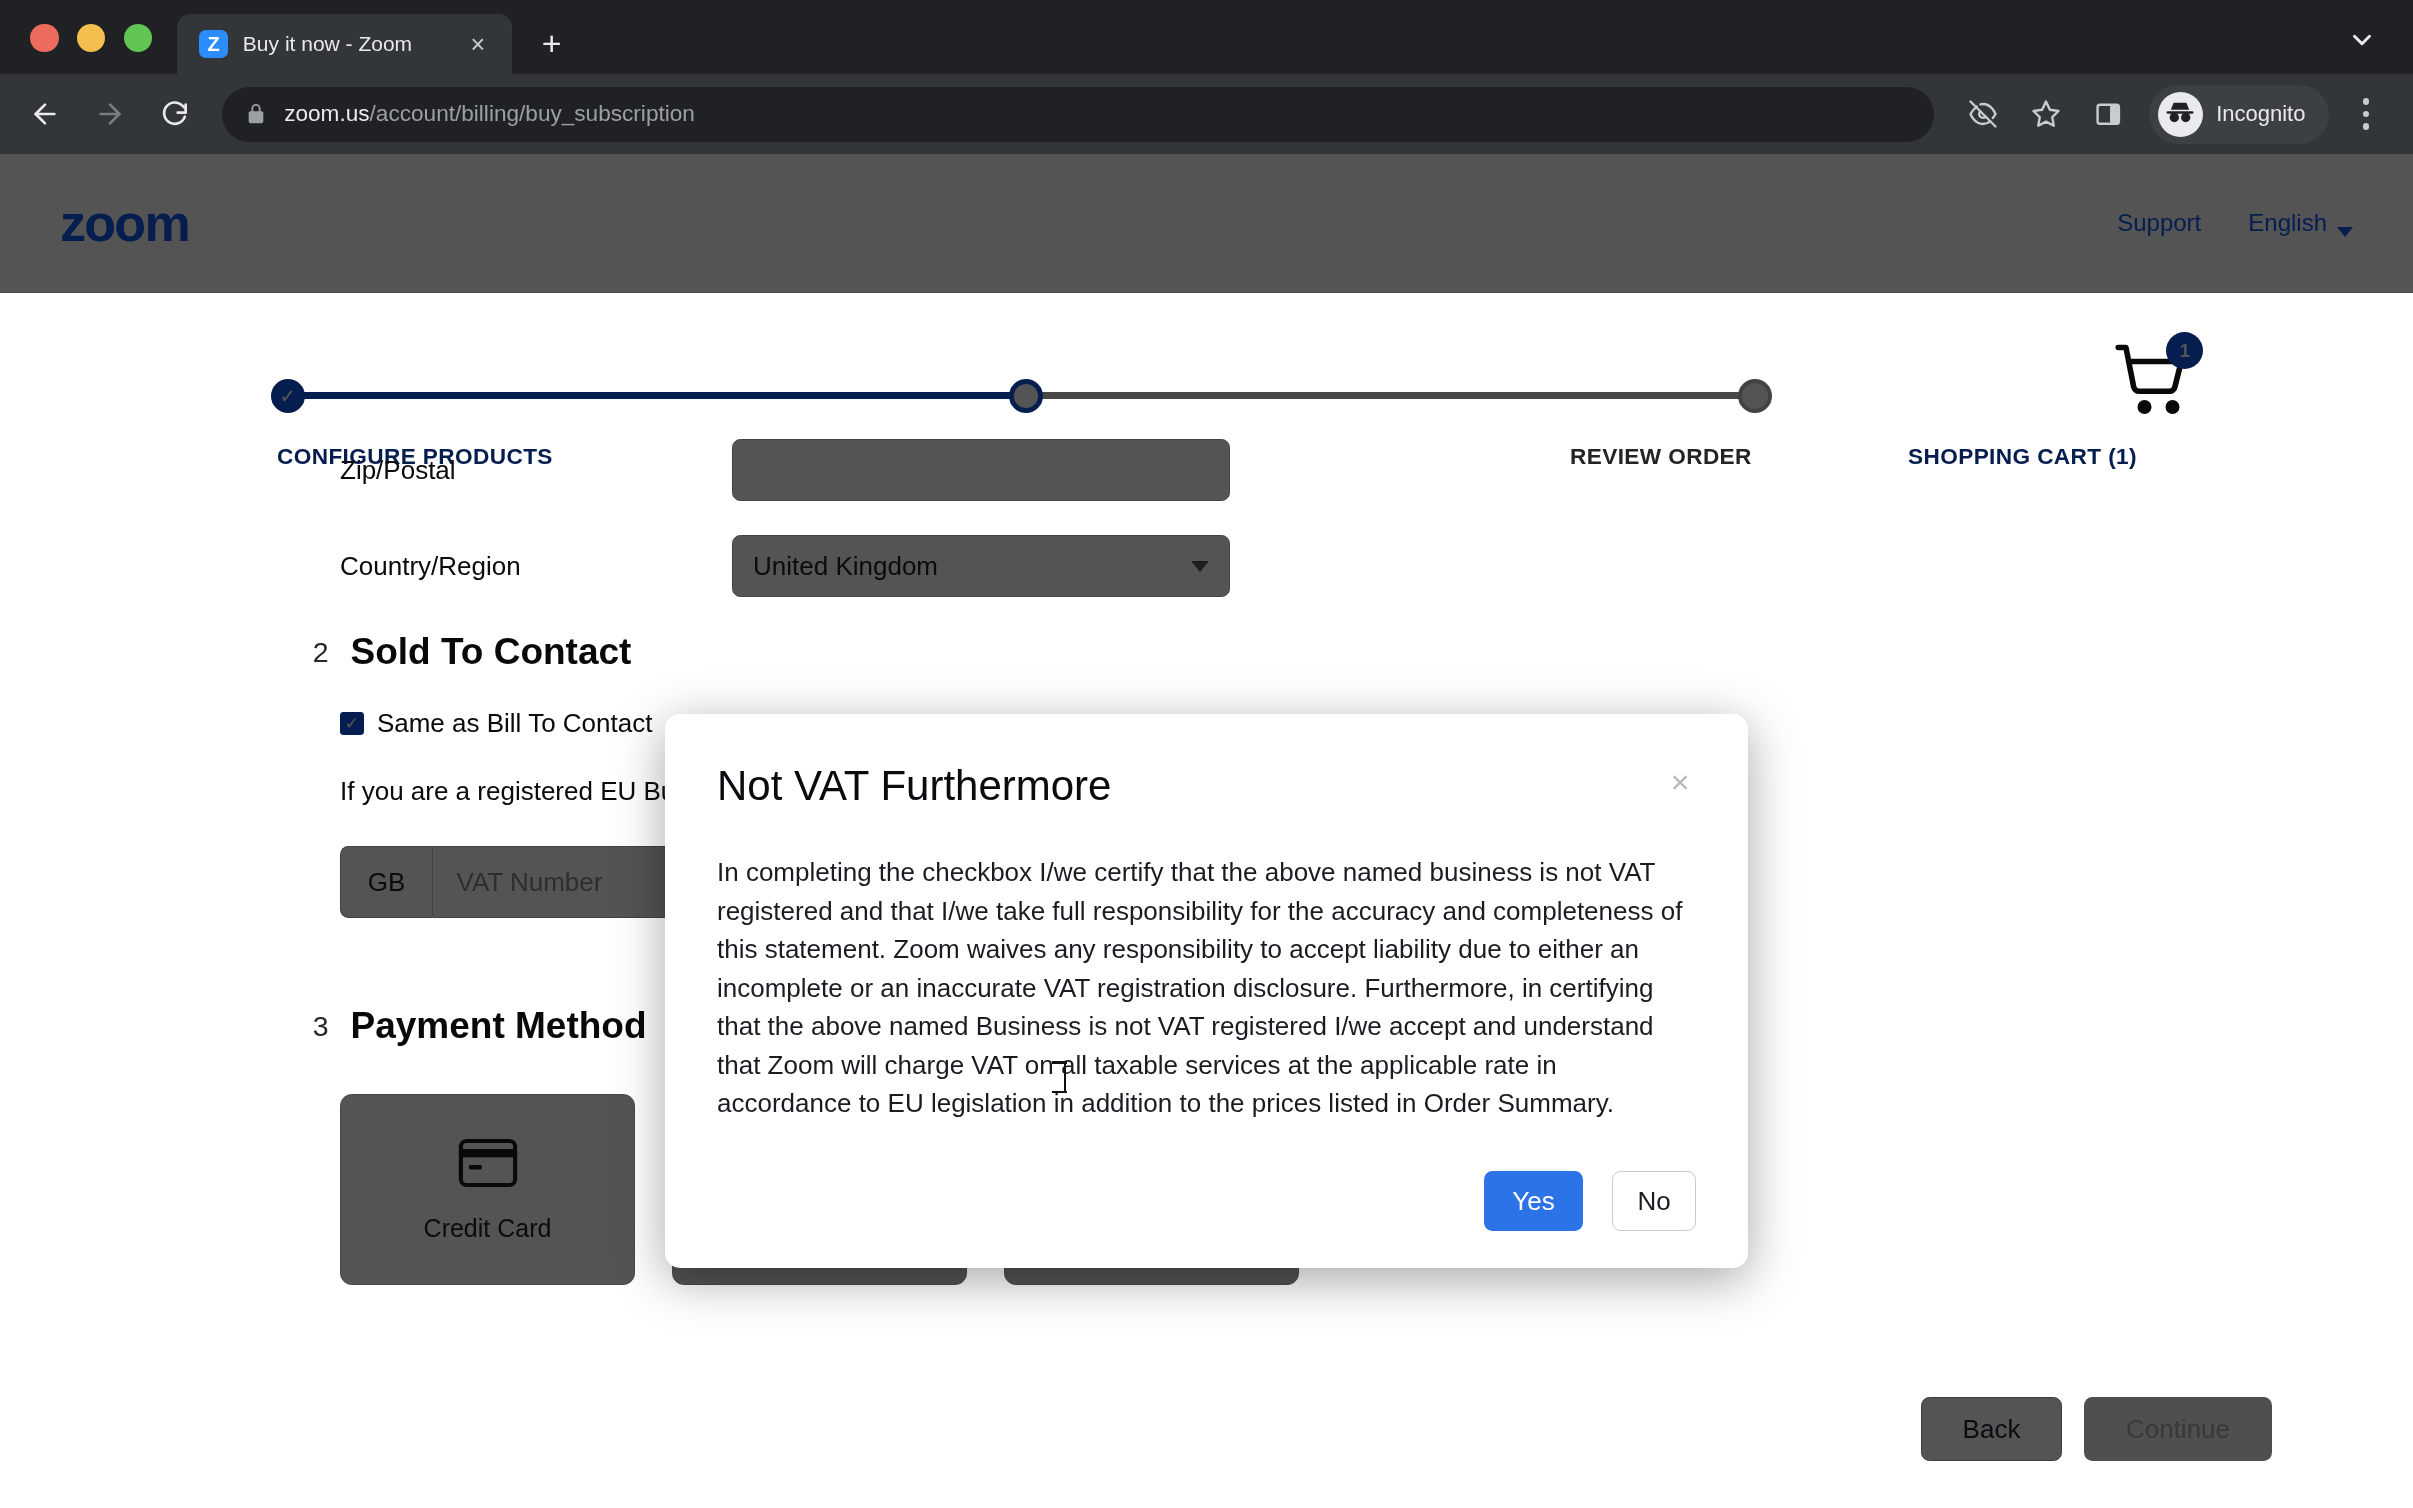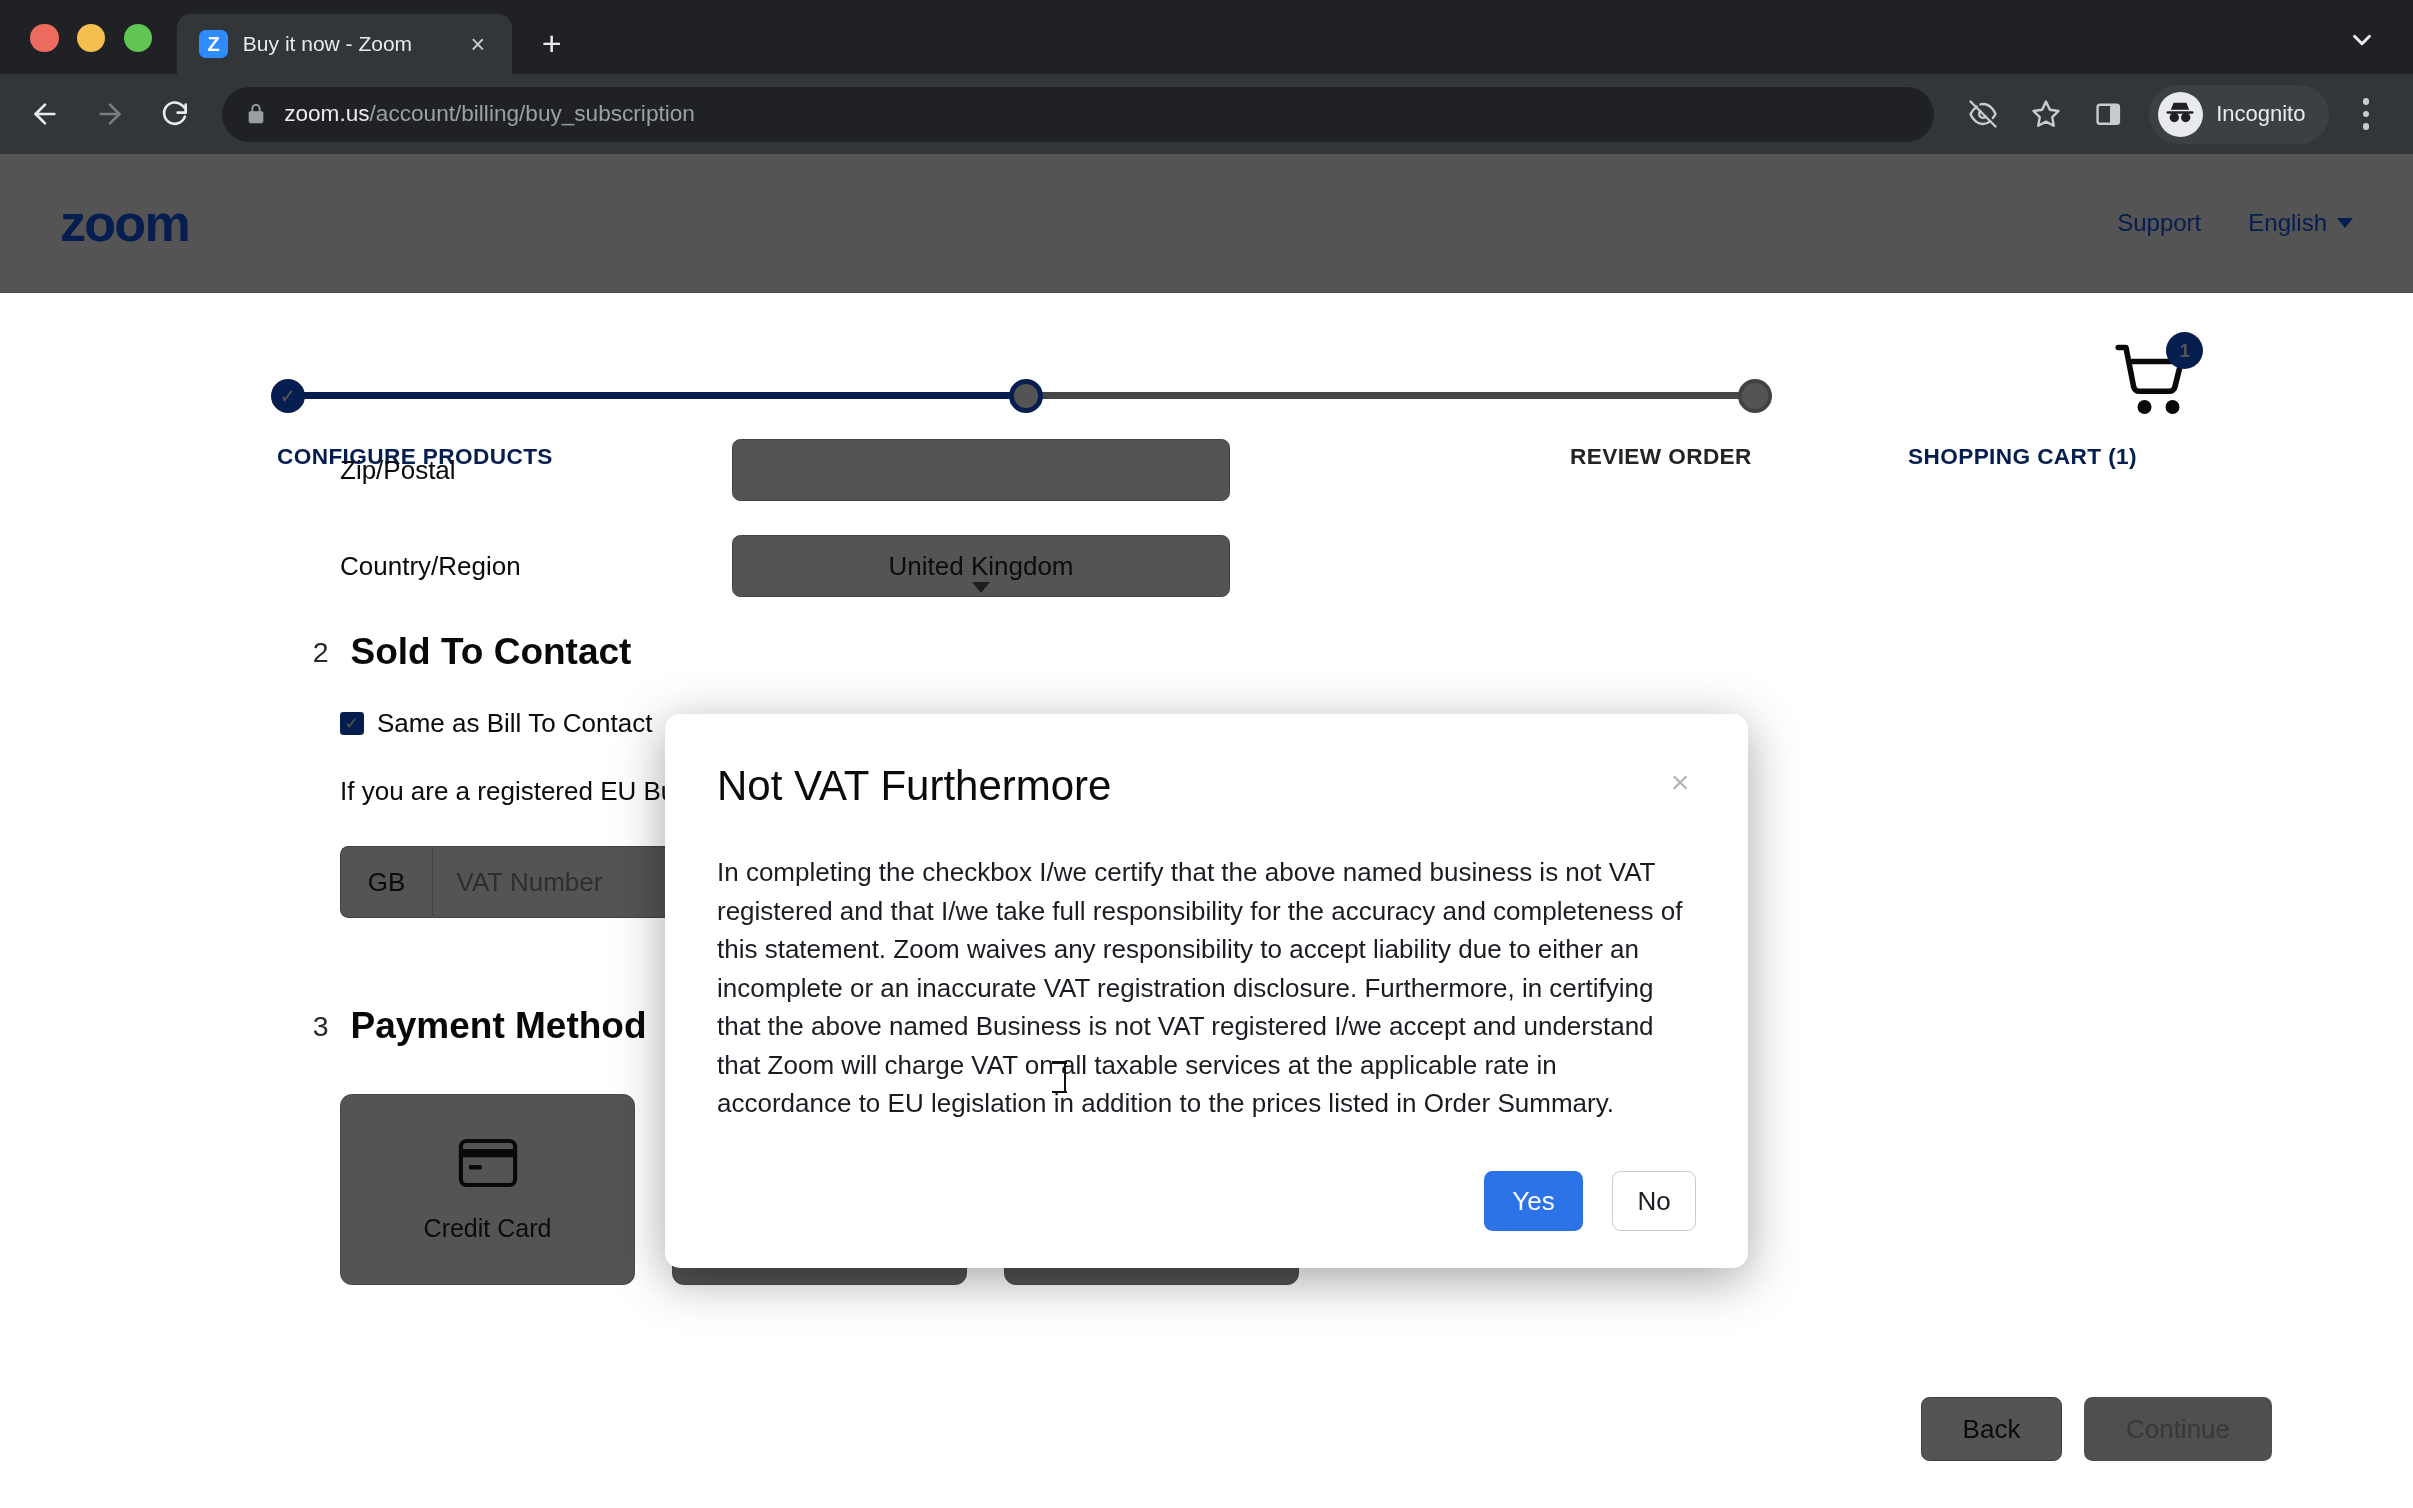--- a/index.html
+++ b/index.html
@@ -140,21 +140,21 @@
     padding: 0 60px;
     background: #fff;
   }
   .zoom-logo {
     font-size: 52px; font-weight: 700; color: #0B5CFF;
     letter-spacing: -1.7px;
     line-height: 1;
   }
   .header-right { margin-left: auto; display: flex; align-items: center; gap: 47px; }
   .header-link { font-size: 24px; color: #0B5CFF; }
-  .lang { display: flex; align-items: center; gap: 10px; font-size: 24px; color: #0B5CFF; }
+  .lang { display: flex; align-items: flex-end; gap: 10px; font-size: 24px; color: #0B5CFF; }
   .caret-dn {
     width: 0; height: 0;
     border-left: 8.4px solid transparent;
     border-right: 8.4px solid transparent;
     border-top: 10px solid #0B5CFF;
   }
 
   
   .stepper { position: relative; padding: 50px 0 0 0; height: 168px; }
   .track { position: absolute; left: 288px; right: 0; top: 99px; height: 0; }
@@ -194,21 +194,21 @@
   }
 
   
   .form-area { padding: 0 0 0 340px; position: relative; }
   .row { display: flex; align-items: center; margin-bottom: 34px; }
   .row-label { width: 392px; font-size: 26px; color: #232333; }
   .field {
     width: 498px; height: 62px;
     border: 0.8px solid #C7C7CC; border-radius: 8.4px;
     display: flex; align-items: center; padding: 15px 20px;
-    font-size: 26px; color: #232333; background: #fff; flex-direction: column;
+    font-size: 26px; color: #232333; background: #fff;
   }
   .field.select { justify-content: space-between; }
   .sel-caret {
     width: 0; height: 0;
     border-left: 9.2px solid transparent;
     border-right: 9.2px solid transparent;
     border-top: 11px solid #5A5A5A;
   }
   .field.clipped-top {
     border-radius: 8.4px;

